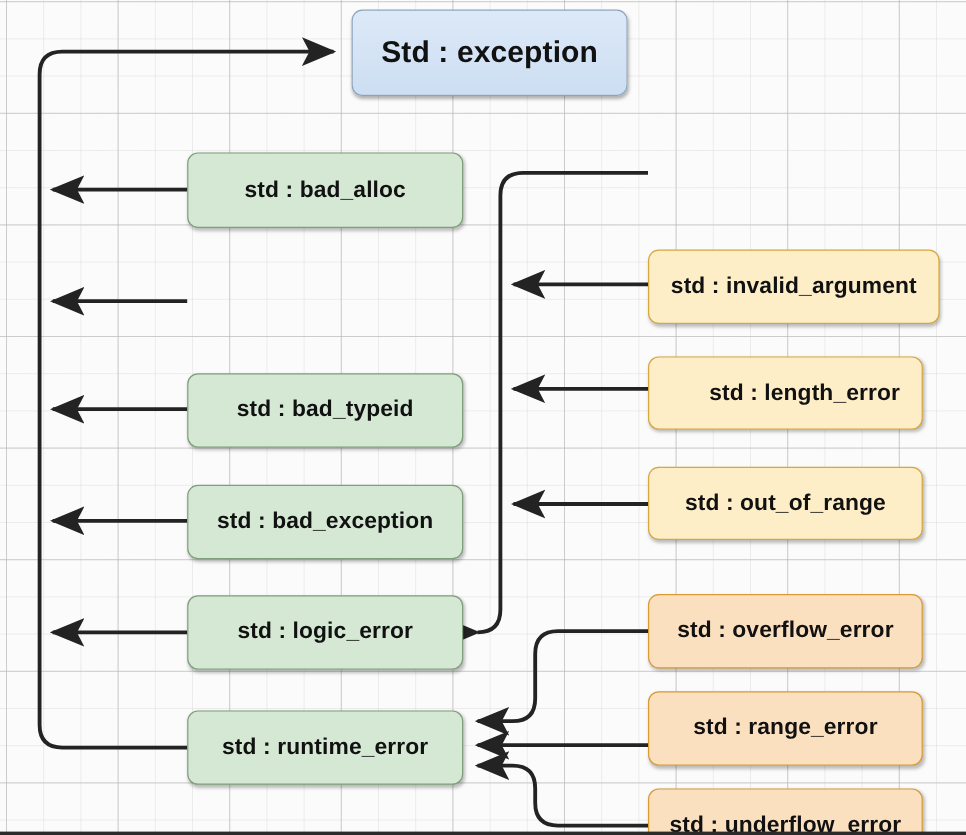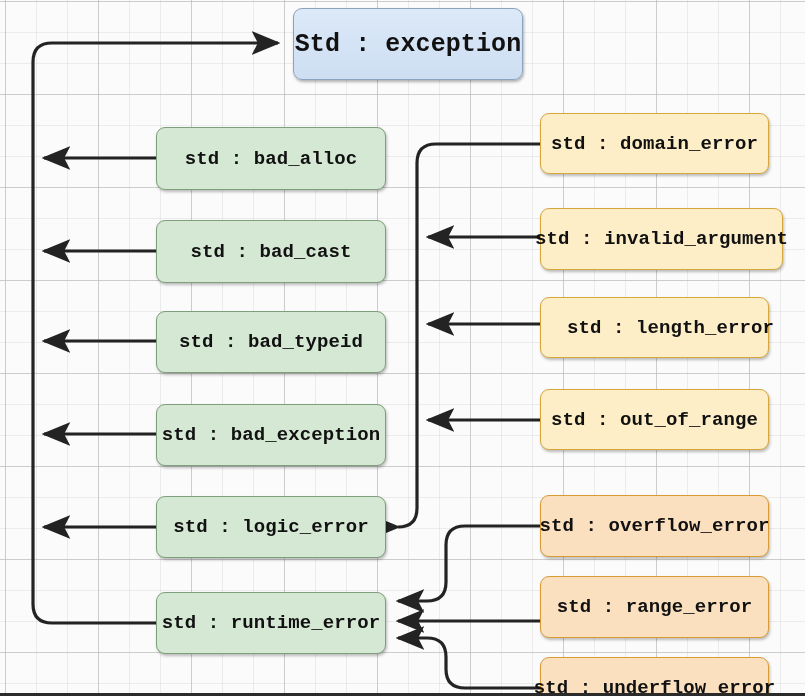--- a/index.html
+++ b/index.html
@@ -18,21 +18,21 @@
       linear-gradient(to right, rgba(200,200,200,0.30) 1px, transparent 1px),
       linear-gradient(to bottom, rgba(200,200,200,0.30) 1px, transparent 1px),
       linear-gradient(to right, rgba(150,150,150,0.45) 1px, transparent 1px),
       linear-gradient(to bottom, rgba(150,150,150,0.45) 1px, transparent 1px);
     background-size:
       31px 31px,
       31px 31px,
       93px 93px,
       93px 93px;
     background-position: 5px 1px, 5px 1px, 5px 1px, 5px 1px;
-    font-family: Liberation Mono, monospace;
+    font-family: Liberation Sans, sans-serif;
   }
   #edge-layer {
     position: absolute;
     left: 0;
     top: 0;
     width: 805px;
     height: 696px;
     pointer-events: none;
   }
   .node {
@@ -117,39 +117,33 @@
     </g>
   </svg>
 
   <div class="node node-exception" id="node-exception" style="left: 293px; top: 8px; width: 230px; height: 72px;">
     <span>Std : exception</span>
   </div>
 
   <div class="node node-green" style="left: 156px; top: 127px; width: 230px; height: 63px;">
     <span>std : bad_alloc</span>
   </div>
-  <div class="node node-green" style="left: 156px; top: 220px; width: 230px; height: 63px;">
-    <span>std : bad_cast</span>
-  </div>
   <div class="node node-green" style="left: 156px; top: 311px; width: 230px; height: 62px;">
     <span>std : bad_typeid</span>
   </div>
   <div class="node node-green" style="left: 156px; top: 404px; width: 230px; height: 62px;">
     <span>std : bad_exception</span>
   </div>
   <div class="node node-green" style="left: 156px; top: 496px; width: 230px; height: 62px;">
     <span>std : logic_error</span>
   </div>
   <div class="node node-green" style="left: 156px; top: 592px; width: 230px; height: 62px;">
     <span>std : runtime_error</span>
   </div>
 
-  <div class="node node-orange" style="left: 540px; top: 113px; width: 229px; height: 61px;">
-    <span>std : domain_error</span>
-  </div>
   <div class="node node-orange" style="left: 540px; top: 208px; width: 243px; height: 62px;">
     <span>std : invalid_argument</span>
   </div>
   <div class="node node-orange" style="left: 540px; top: 297px; width: 229px; height: 61px; padding-left: 32px;">
     <span>std : length_error</span>
   </div>
   <div class="node node-orange" style="left: 540px; top: 389px; width: 229px; height: 61px;">
     <span>std : out_of_range</span>
   </div>
 

